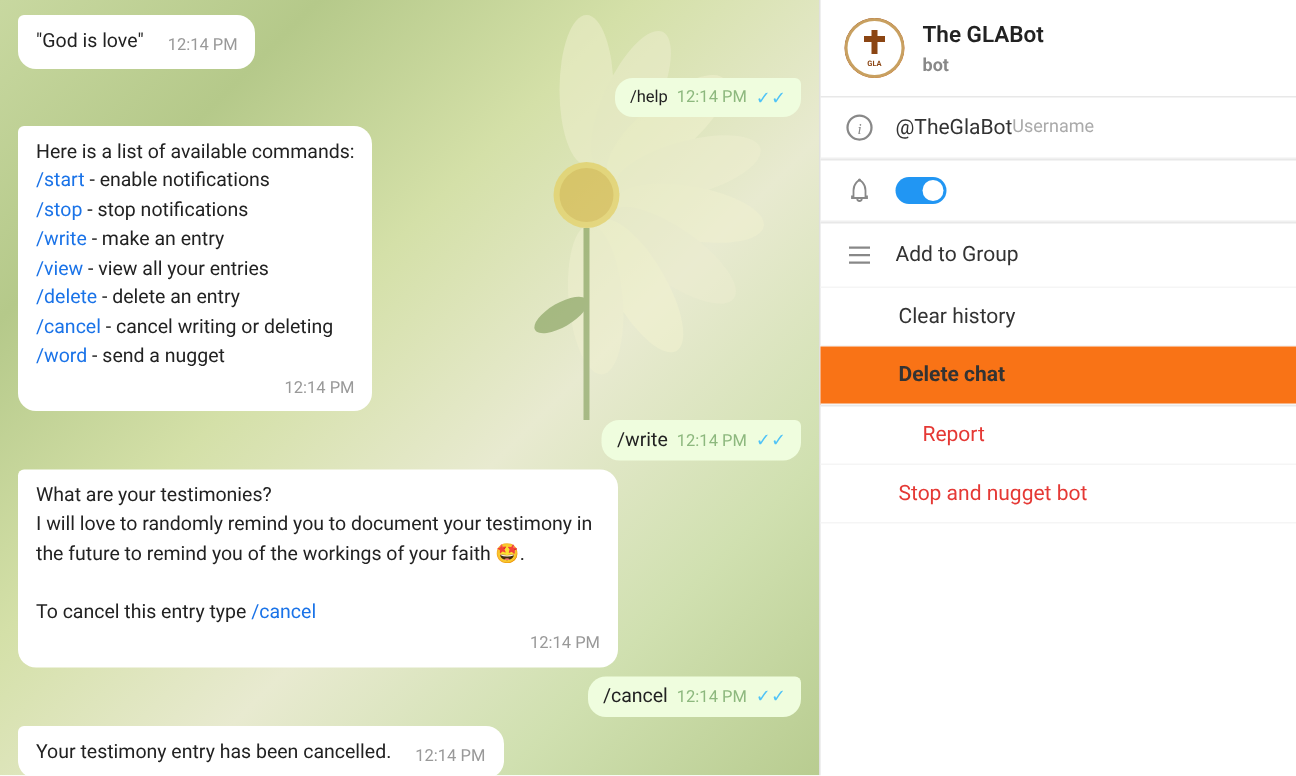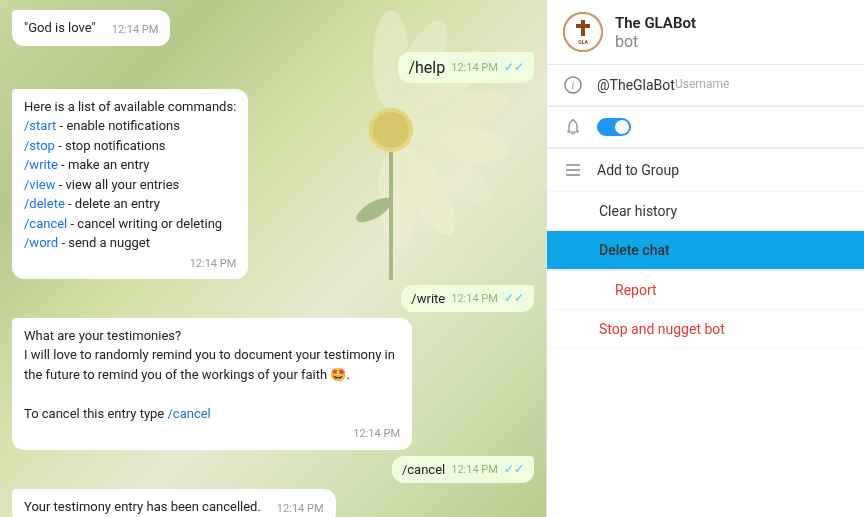--- a/index.html
+++ b/index.html
@@ -124,22 +124,23 @@
       overflow: hidden;
     }
 
     .bot-info h3 {
       font-size: 15px;
       font-weight: 600;
       color: #222;
     }
 
     .bot-info .bot-tag {
-      font-size: 16px;
+      font-size: 12px;
       color: #888;
+      font-weight: bold;
     }
 
     .panel-section {
       padding: 10px 16px;
       border-bottom: 1px solid #f0f0f0;
       display: flex;
       align-items: center;
       gap: 14px;
     }
 
@@ -251,21 +252,21 @@
 
     <div class="msg-bubble incoming">
       <div style="display:flex;justify-content:space-between;align-items:flex-end;gap:16px;">
         <span class="incoming-text">"God is love"</span>
         <span class="msg-time">12:14 PM</span>
       </div>
     </div>
 
     <div class="outgoing-row">
       <div class="outgoing-bubble">
-        <span style="font-size:16px;color:#222;">/help</span>
+        <span style="font-size:11px;color:#222;">/help</span>
         <span class="msg-time" style="color:#8db87e;font-size:11px;">12:14 PM</span>
         <span style="color:#4fc3f7;font-size:12px;">✓✓</span>
       </div>
     </div>
 
     <div class="msg-bubble incoming" style="max-width:340px;">
       <div class="incoming-text">
         Here is a list of available commands:<br>
         <span style="color:#1a73e8;">/start</span> - enable notifications<br>
         <span style="color:#1a73e8;">/stop</span> - stop notifications<br>
@@ -375,21 +376,21 @@
         <line x1="2" y1="12" x2="16" y2="12" stroke="#888" stroke-width="1.5"></line>
       </svg>
     </div>
     <span>Add to Group</span>
   </div>
 
   <div class="panel-menu-item" style="padding-left:52px;">
     <span>Clear history</span>
   </div>
 
-  <div class="panel-menu-item active" style="padding-left:52px;background:#0ea5e9;">
+  <div class="panel-menu-item active" style="padding-left:52px;background:#f97316;font-weight:bold;">
     <span>Delete chat</span>
   </div>
 
   <div style="height:1px;background:#e8e8e8;"></div>
 
   <div class="panel-menu-item danger" style="padding-left:68px;">
     <span>Report</span>
   </div>
 
   <div class="panel-menu-item danger" style="padding-left:52px;">

